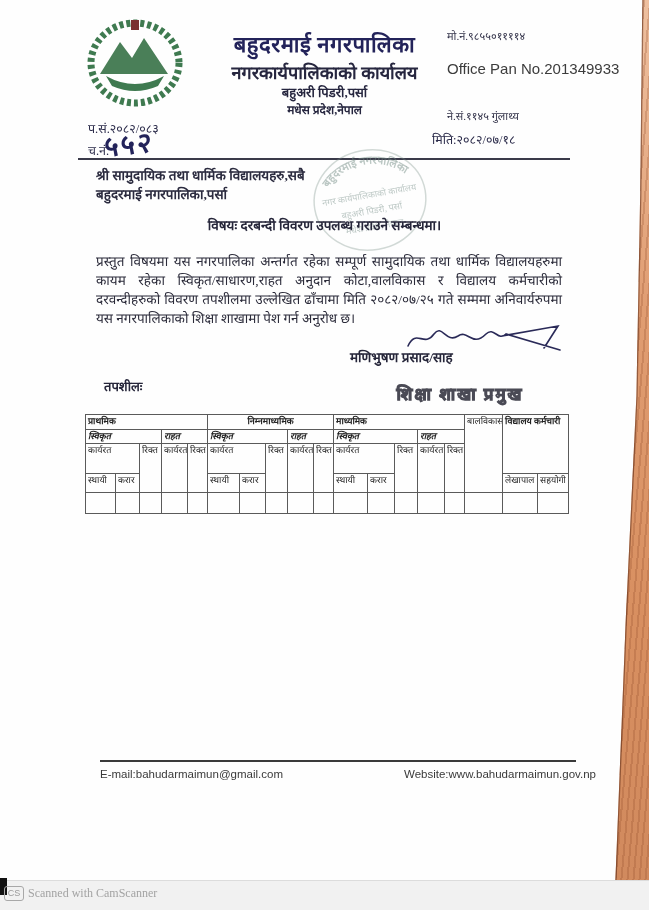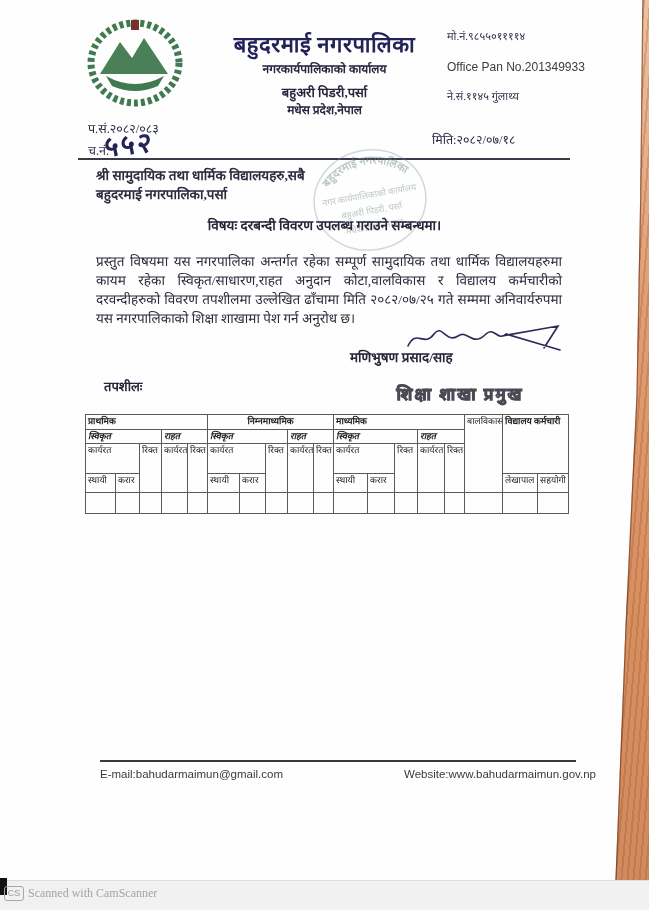--- a/index.html
+++ b/index.html
@@ -22,29 +22,29 @@
   .csbadge{position:absolute;left:4px;top:886px;width:18px;height:13px;border:1px solid #a8a8a8;
            border-radius:3px;color:#9a9a9a;font-size:9px;line-height:13px;text-align:center;
            font-family:"Liberation Sans",sans-serif;}
   .cstext{position:absolute;left:28px;top:886px;color:#a3a3a3;font-size:12px;}
 
   
   .emblem{position:absolute;left:86px;top:16px;width:98px;height:94px;}
   .title-main{position:absolute;left:0;top:28px;width:649px;text-align:center;
               font-size:22px;font-weight:bold;color:#23235a;letter-spacing:.5px;}
   .title-sub1{position:absolute;left:0;top:60px;width:649px;text-align:center;
-              font-size:12px;font-weight:bold;color:#26263f;}
+              font-size:18px;font-weight:bold;color:#26263f;}
   .title-sub2{position:absolute;left:0;top:83px;width:649px;text-align:center;
               font-size:13px;font-weight:bold;color:#26263f;}
   .title-sub3{position:absolute;left:0;top:101px;width:649px;text-align:center;
               font-size:12px;font-weight:bold;color:#26263f;}
   .hd-right{position:absolute;left:447px;width:200px;font-size:11px;color:#33334a;}
   .hd-mobile{top:28px;}
-  .hd-pan{top:60px;font-family:"Liberation Sans",sans-serif;font-size:12px;color:#3c3c3c;}
-  .hd-ns{top:88px;}
+  .hd-pan{top:60px;font-family:"Liberation Sans",sans-serif;font-size:15px;color:#3c3c3c;}
+  .hd-ns{top:108px;}
 
   .refno{position:absolute;left:88px;top:120px;font-size:12.5px;color:#2b2b4a;}
   .chno{position:absolute;left:88px;top:142px;font-size:12.5px;color:#2b2b4a;}
   .chno-hand{position:absolute;left:104px;top:124px;font-size:28px;font-weight:600;color:#23235a;
              transform:rotate(-6deg) skewX(-6deg);letter-spacing:2px;}
   .dateline{position:absolute;left:432px;top:131px;font-size:12.5px;color:#2b2b4a;}
   .toprule{position:absolute;left:78px;top:158px;width:492px;height:2px;background:#3a3a4a;}
 
   .addr1{position:absolute;left:96px;top:166px;font-size:13.5px;font-weight:bold;color:#2b2b3f;}
   .addr2{position:absolute;left:96px;top:185px;font-size:13.5px;font-weight:bold;color:#2b2b3f;}

